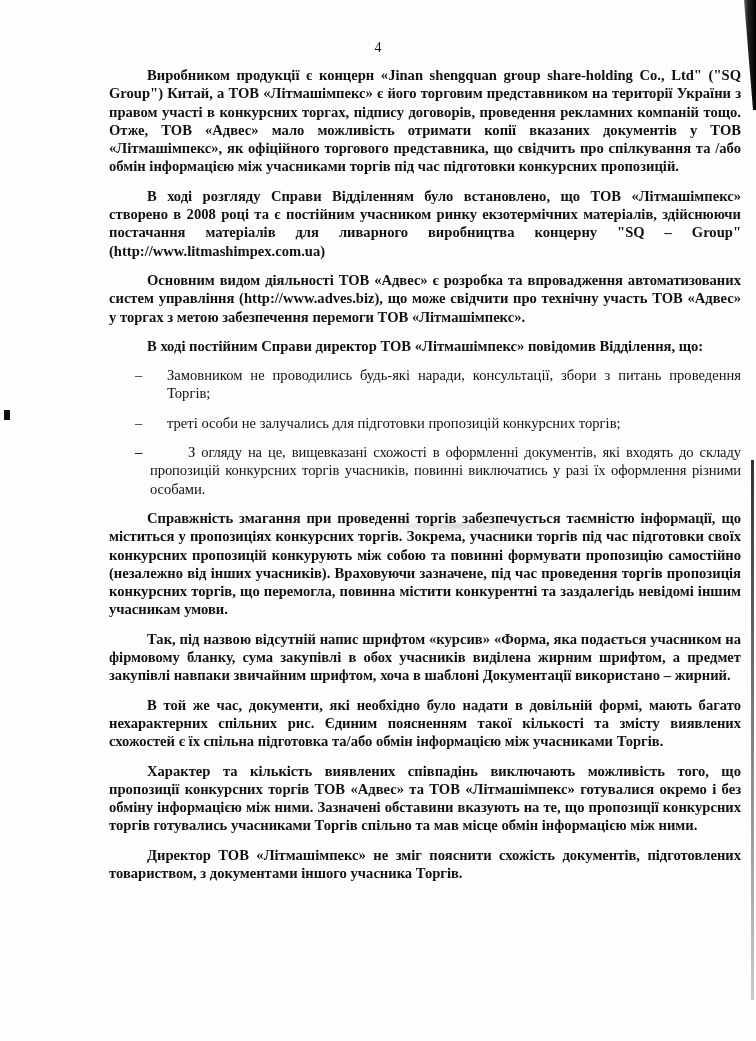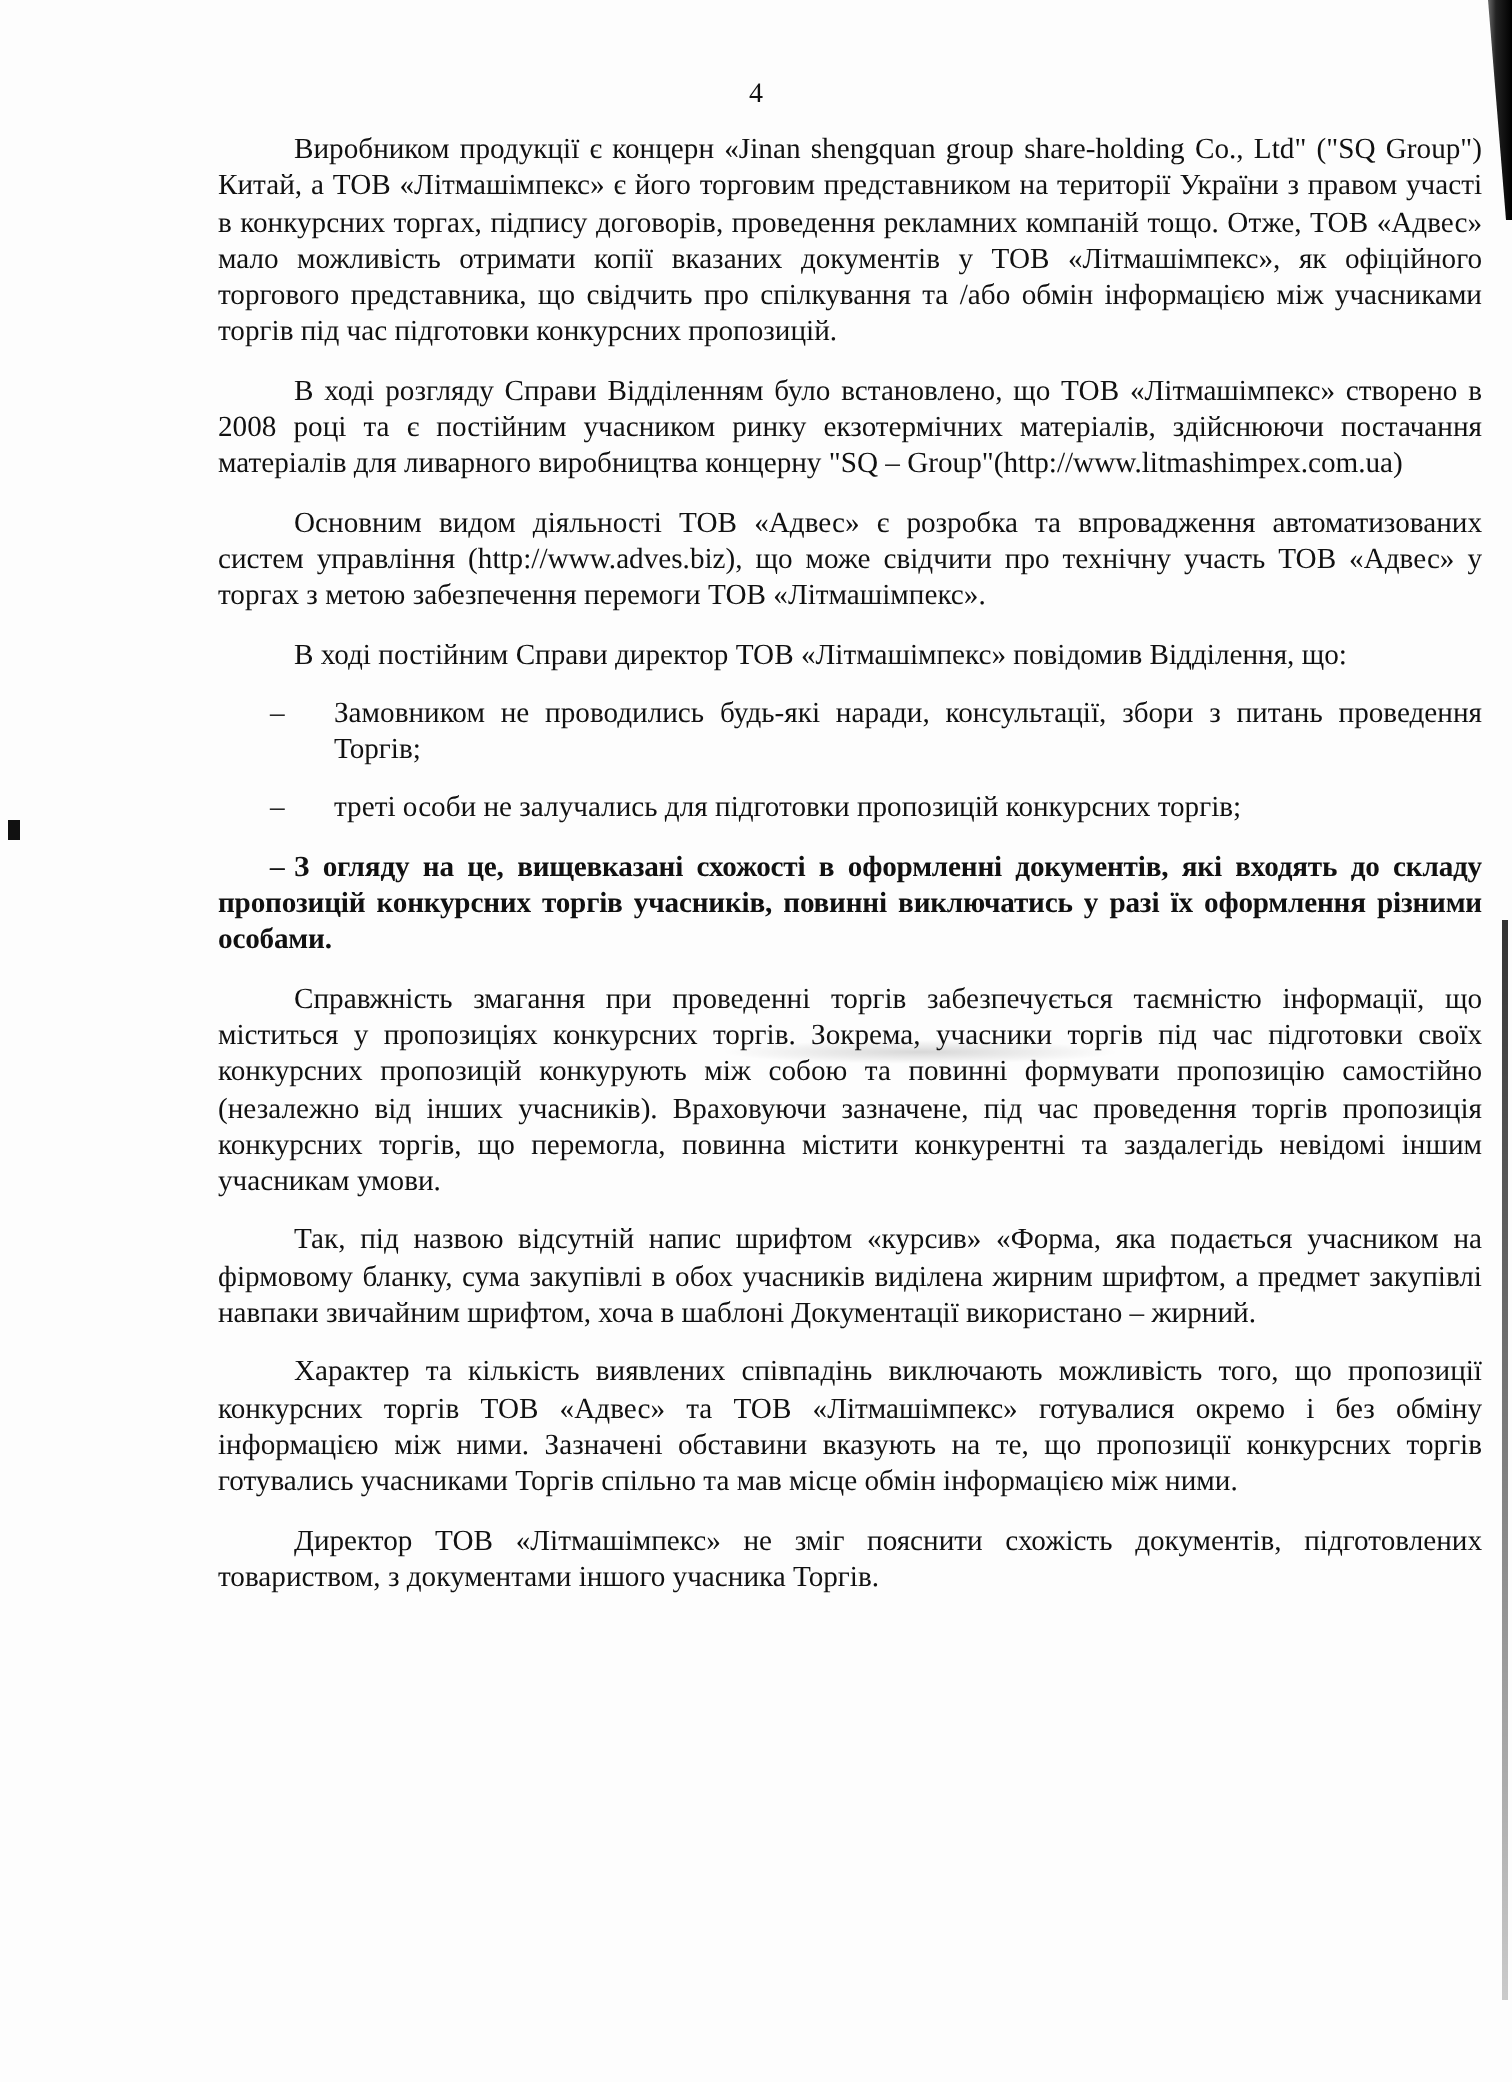--- a/index.html
+++ b/index.html
@@ -11,22 +11,22 @@
     color: #111;
   }
   .page-number {
     position: absolute; top: 40px; left: 0; width: 756px;
     text-align: center; font-size: 14px;
   }
   .content {
     position: absolute; left: 109px; top: 66px; width: 632px;
     font-size: 14.6px; line-height: 18.3px; text-align: justify;
   }
-  .para { margin: 0 0 11px 0; text-indent: 38px; }
-  .para.bold { font-weight: bold; letter-spacing: -0.1px; }
+  .para { margin: 0 0 11px 0; text-indent: 38px; font-weight: bold; }
+  .para.bold { font-weight: normal; letter-spacing: -0.1px; margin-left: 41px; }
   .list { margin: 0 0 11px 0; padding: 0; list-style: none; }
   .list li { position: relative; padding-left: 58px; margin-bottom: 11px; }
   .list li .dash { position: absolute; left: 26px; top: 0; }
   .edge-shadow {
     position: absolute; right: 0; top: 0; width: 20px; height: 110px;
     background: linear-gradient(to left, #000 0%, #222 40%, rgba(0,0,0,0) 100%);
     clip-path: polygon(40% 0, 100% 0, 100% 100%, 85% 100%);
   }
   .edge-line {
     position: absolute; right: 2px; top: 460px; width: 3px; height: 540px;
@@ -61,16 +61,17 @@
       <li><span class="dash">–</span><span>Замовником не проводились будь-які наради, консультації, збори з питань проведення Торгів;</span></li>
       <li><span class="dash">–</span><span>треті особи не залучались для підготовки пропозицій конкурсних торгів;</span></li>
       <li><span class="dash">–</span></li>
       <li><span class="dash">–</span></li>
     </ul>
 
     <p class="para bold">З огляду на це, вищевказані схожості в оформленні документів, які входять до складу пропозицій конкурсних торгів учасників, повинні виключатись у разі їх оформлення різними особами.</p>
 
     <p class="para">Справжність змагання при проведенні торгів забезпечується таємністю інформації, що міститься у пропозиціях конкурсних торгів. Зокрема, учасники торгів під час підготовки своїх конкурсних пропозицій конкурують між собою та повинні формувати пропозицію самостійно (незалежно від інших учасників). Враховуючи зазначене, під час проведення торгів пропозиція конкурсних торгів, що перемогла, повинна містити конкурентні та заздалегідь невідомі іншим учасникам умови.</p>
     <p class="para">Так, під назвою відсутній напис шрифтом «курсив» «Форма, яка подається учасником на фірмовому бланку, сума закупівлі в обох учасників виділена жирним шрифтом, а предмет закупівлі навпаки звичайним шрифтом, хоча в шаблоні Документації використано – жирний.</p>
+    <p class="para">В той же час, документи, які необхідно було надати в довільній формі, мають багато нехарактерних спільних рис. Єдиним поясненням такої кількості та змісту виявлених схожостей є їх спільна підготовка та/або обмін інформацією між учасниками Торгів.</p>
     <p class="para">Характер та кількість виявлених співпадінь виключають можливість того, що пропозиції конкурсних торгів ТОВ «Адвес» та ТОВ «Літмашімпекс» готувалися окремо і без обміну інформацією між ними. Зазначені обставини вказують на те, що пропозиції конкурсних торгів готувались учасниками Торгів спільно та мав місце обмін інформацією між ними.</p>
     <p class="para">Директор ТОВ «Літмашімпекс» не зміг пояснити схожість документів, підготовлених товариством, з документами іншого учасника Торгів.</p>
   </div>
 </div>
 
 </body></html>

